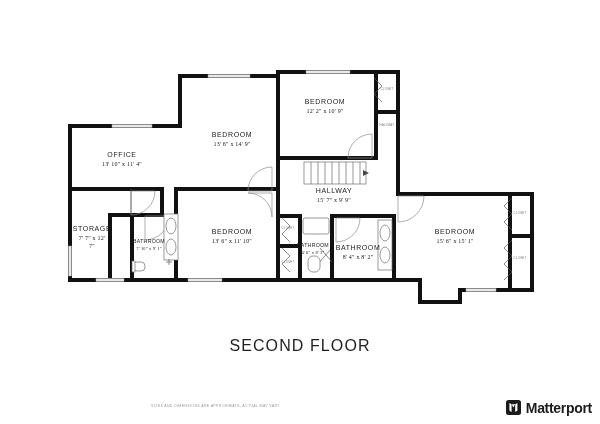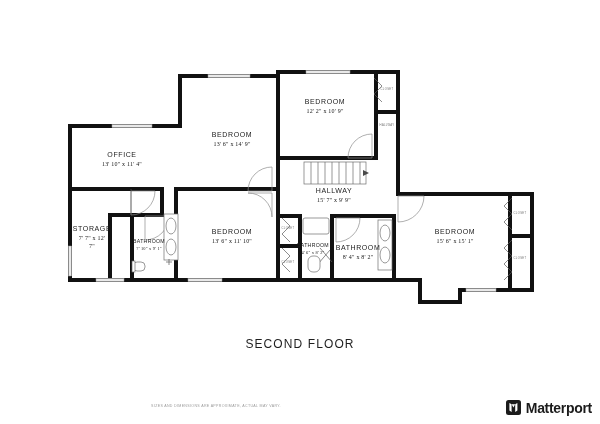--- a/index.html
+++ b/index.html
@@ -60,21 +60,21 @@
     text-anchor: middle;
   }
 
   #floor-title {
     position: absolute;
     left: 0;
     top: 337px;
     width: 600px;
     text-align: center;
     font-family: "Liberation Sans", sans-serif;
-    font-size: 12px;
+    font-size: 16px;
     letter-spacing: 1.1px;
     color: #1f1f1f;
   }
   #disclaimer {
     position: absolute;
     left: 0;
     top: 404px;
     width: 600px;
     text-align: center;
     font-family: "Liberation Sans", sans-serif;

